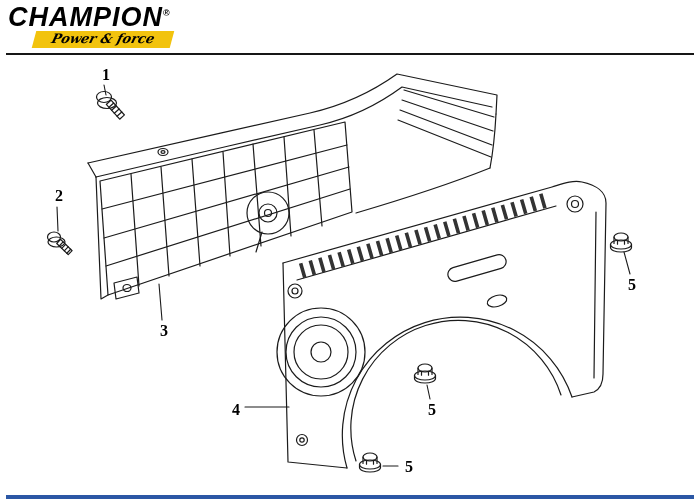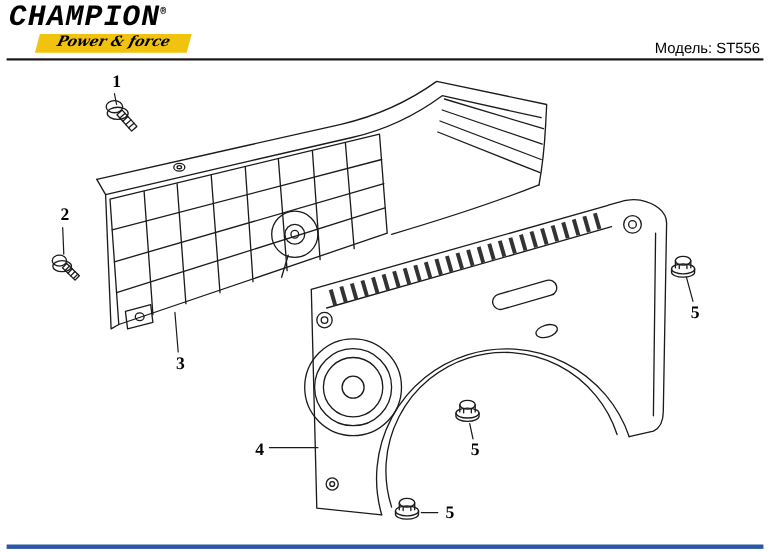--- a/index.html
+++ b/index.html
@@ -2,21 +2,21 @@
 <html><head>
 <meta charset="utf-8">
 <style>
   * { margin:0; padding:0; box-sizing:border-box; }
   html,body { width:700px; height:502px; background:#ffffff; overflow:hidden; }
   body { position:relative; font-family:"Liberation Sans", sans-serif; color:#000; }
   .page { position:absolute; inset:0; background:#fff; }
 
   
   .logo { position:absolute; left:8px; top:3px; }
-  .brand-line { font-family:Liberation Mono, monospace; font-style:italic; font-weight:bold;
+  .brand-line { font-family:Liberation Sans, sans-serif; font-style:italic; font-weight:bold;
                 font-size:27px; line-height:1.05; letter-spacing:1px; color:#000; white-space:nowrap; }
   .brand-line sup { font-size:9px; font-style:normal; letter-spacing:0; }
   .slogan { margin-left:26px; margin-top:0; width:138px; height:17px;
             background:#f2c30e; transform:skewX(-15deg);
             font-family:"DejaVu Serif", serif; font-style:italic; font-weight:bold;
             font-size:13px; line-height:16px; text-align:center; color:#000; }
   .header-title { position:absolute; left:214px; top:36px; font-size:13.5px; }
   .header-model { position:absolute; right:9px;  top:36px; font-size:13.5px; }
   .header-rule  { position:absolute; left:6px; right:6px; top:53px; height:2px; background:#161616; }
 
@@ -34,21 +34,20 @@
 
 <div class="page">
 
   <div class="logo">
     <div class="brand-line">
       <span>CHAMPION</span><sup>®</sup>
     </div>
     <div class="slogan" style="background: rgb(242, 195, 14);">Power &amp; force</div>
   </div>
 
-  <div class="header-model">Модель: ST556</div>
   <div class="header-rule"></div>
 
   <svg class="diagram" width="700" height="502" viewBox="0 0 700 502" aria-hidden="true">
     <g stroke="#1b1b1b" stroke-width="1.2" fill="none" stroke-linecap="round" stroke-linejoin="round">
 
       <g>
         <path d="M88,163 C140,151 240,129 310,113 C345,105 376,89 397,74 L497,95 L496,114"></path>
         <path d="M96,177 C150,164 250,141 320,125 C355,117 383,101 402,87 L492,107"></path>
         <path d="M88,163 L96,177"></path>
         <ellipse cx="163" cy="152" rx="5" ry="3.5"></ellipse>

